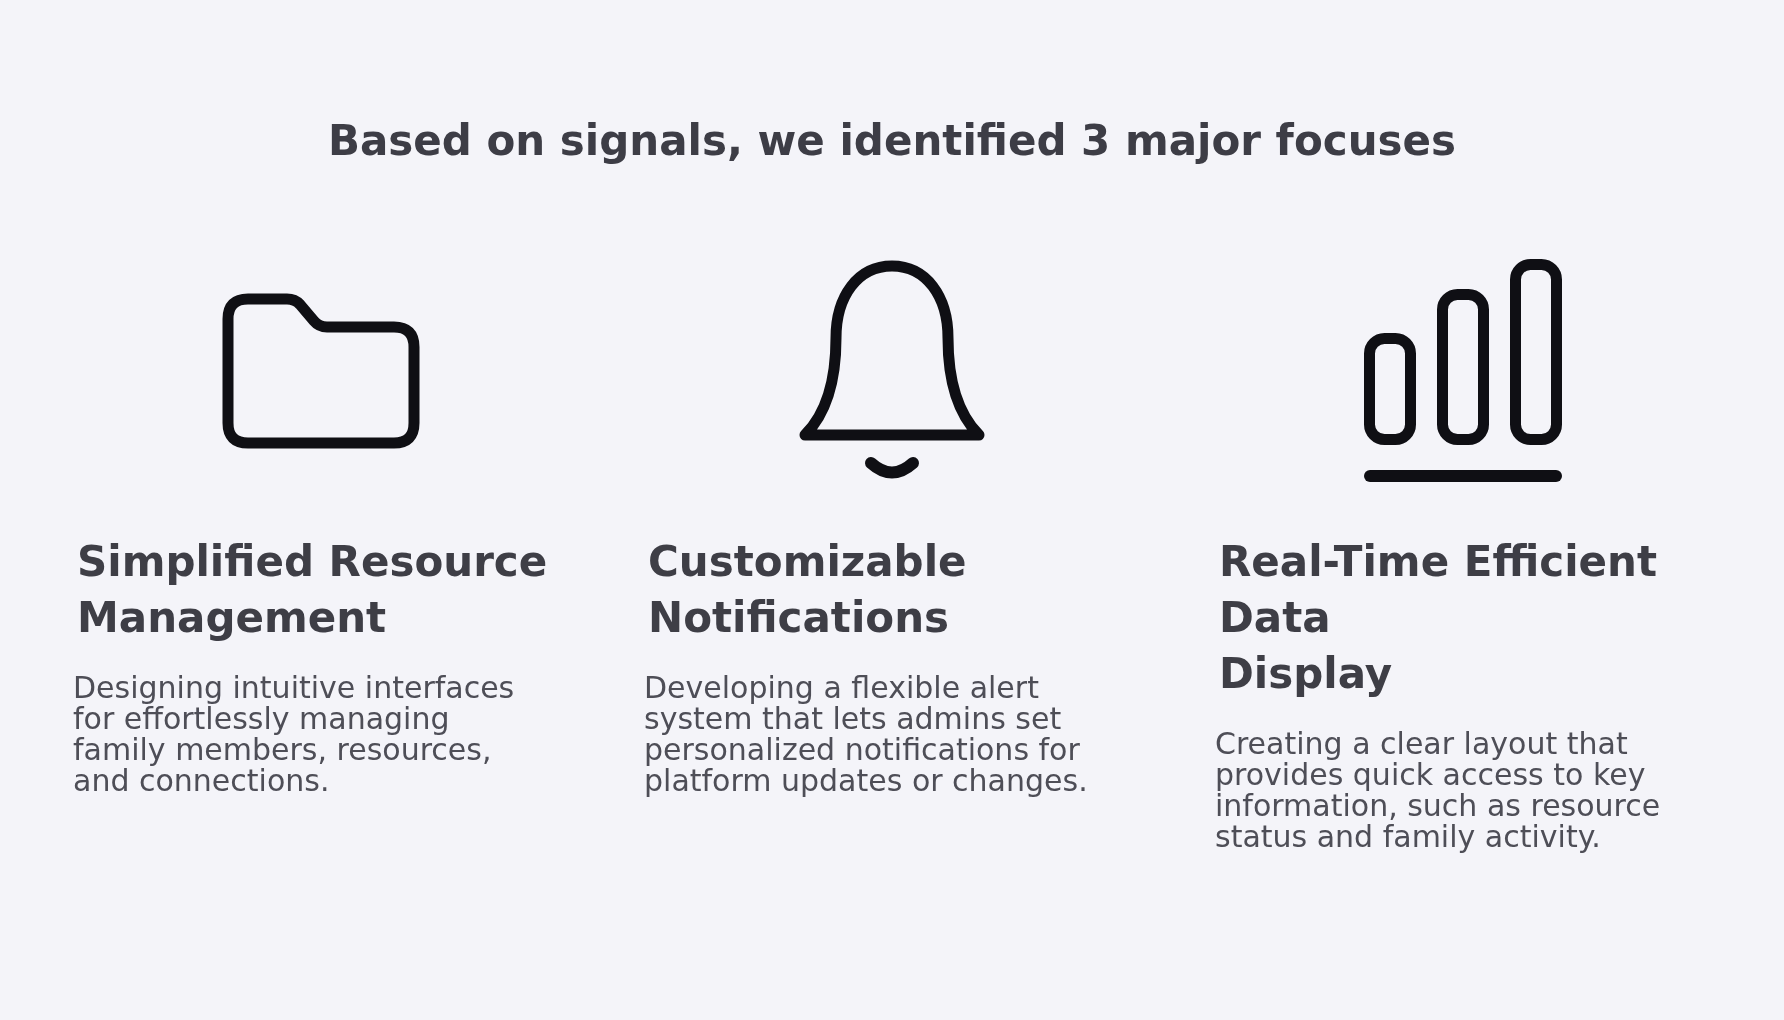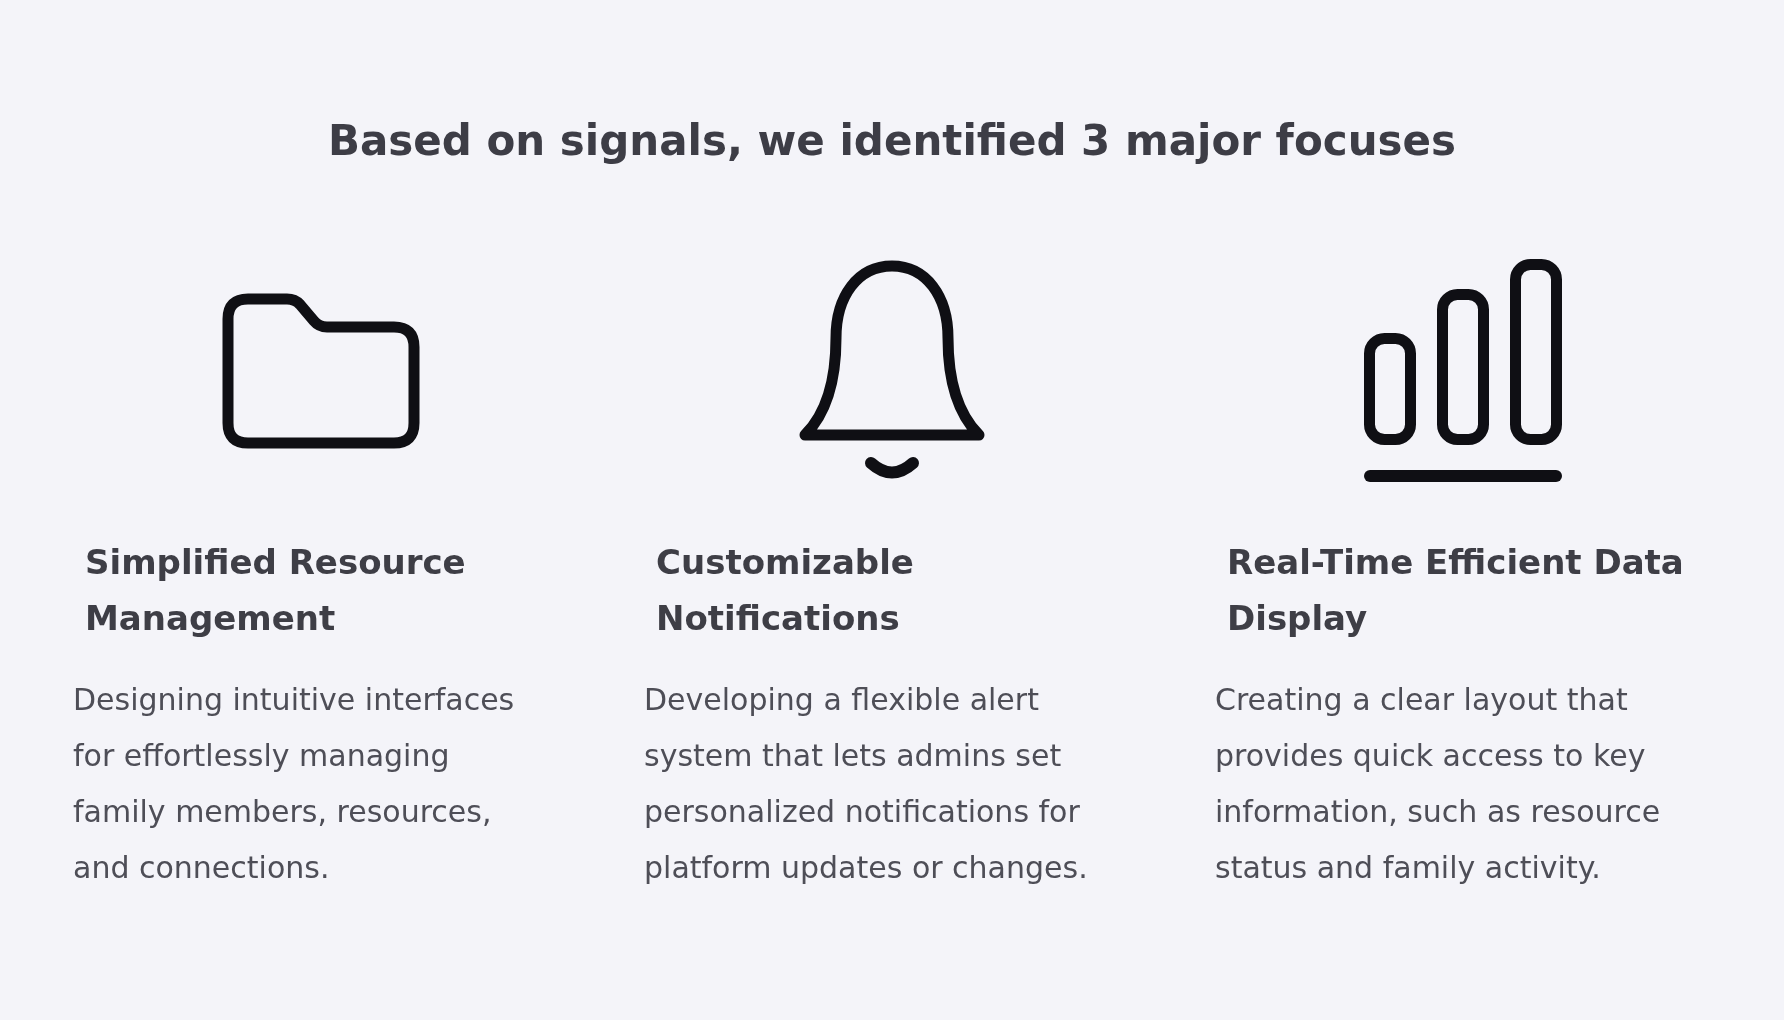--- a/index.html
+++ b/index.html
@@ -41,33 +41,33 @@
   .icon-wrap {
     height: 226px;
     display: flex;
     align-items: center;
     justify-content: center;
     margin-bottom: 50px;
   }
   .icon { color: var(--icon-stroke); }
   .icon svg { display: block; }
   .feature-heading {
-    margin: 0 0 26px 12px;
-    font-size: 34px;
+    margin: 0 0 26px 4px;
+    font-size: 42px;
     font-weight: 600;
     color: var(--heading-color);
     line-height: 56px;
     white-space: pre-line;
   }
   .feature-desc {
     margin: 0;
     font-size: 30px;
     font-weight: 400;
     color: var(--body-color);
-    line-height: 56px;
+    line-height: 31px;
     white-space: pre-line;
   }
 </style>
 </head>
 <body>
 
 <div class="slide">
 
   <h1 class="slide-title">Based on signals, we identified 3 major focuses</h1>
 

